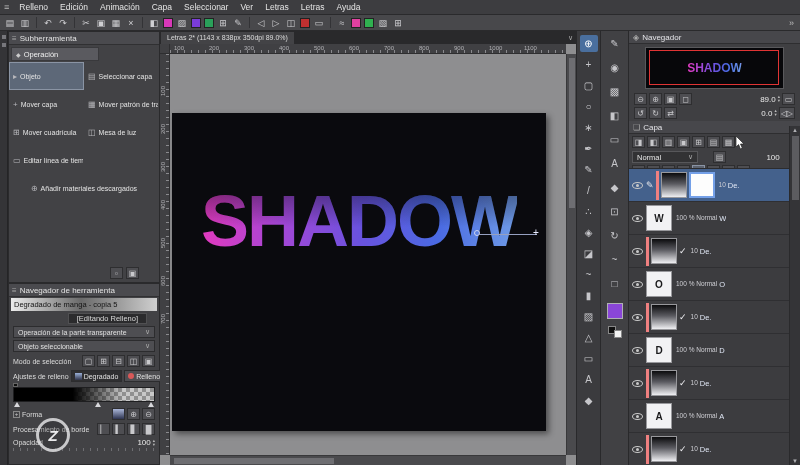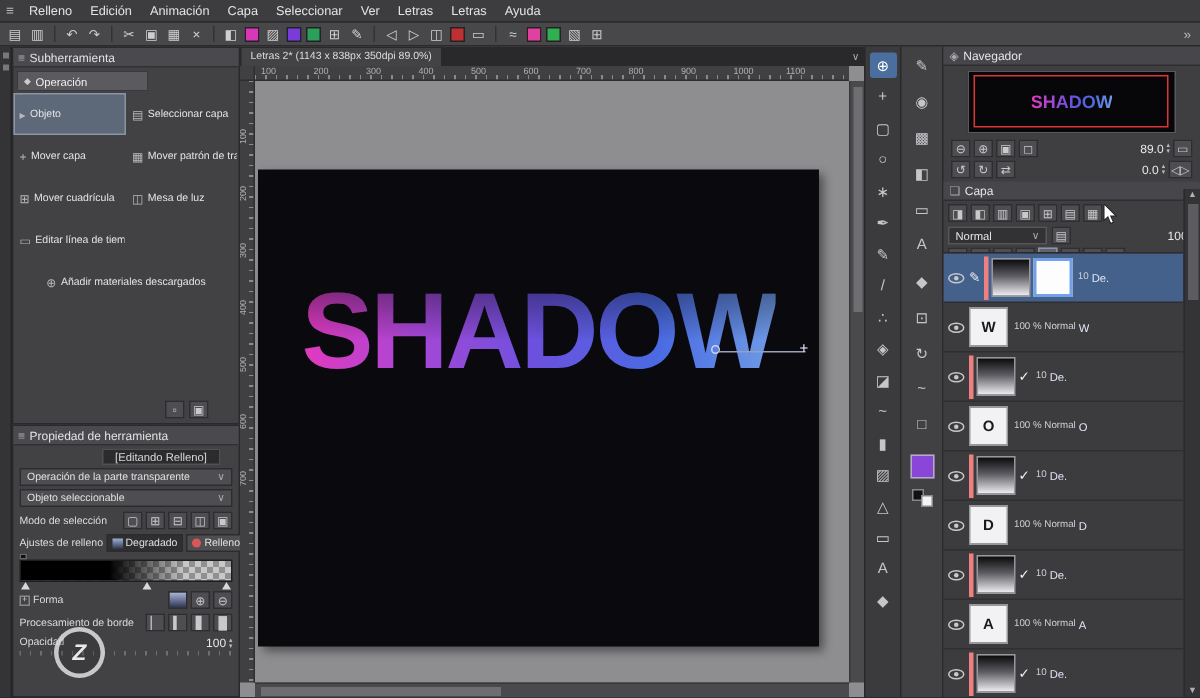--- a/index.html
+++ b/index.html
@@ -92,21 +92,21 @@
 .bw .w{position:absolute;right:0;bottom:0;width:8px;height:8px;background:#f4f4f4;border:1px solid #888}
 
 .right-panel{position:absolute;left:628px;top:31px;width:172px;height:434px;background:#3f3f42;border-left:1px solid #29292b}
 .rp-hd{height:13px;display:flex;align-items:center;gap:3px;padding:0 4px;font-size:8px;color:#e4e4e8;background:#47474b;border-bottom:1px solid #2e2e30}
 .nav-thumb{position:relative;margin:3px 16px 2px;height:42px;background:#07070a;border:1px solid #59595c}
 .nav-word{position:absolute;left:50%;top:50%;transform:translate(-50%,-50%);font-size:12px;font-weight:bold;-webkit-background-clip:text;background-clip:text;color:transparent;white-space:nowrap}
 .nav-rect{position:absolute;inset:2px 4px 3px 3px;border:1px solid #e03434}
 .nav-row{display:flex;align-items:center;gap:2px;padding:2px 5px 0}
 .sp{flex:1}
 .capa-tb{display:flex;align-items:center;gap:2px;padding:2px 3px 0}
-.blend-row{display:flex;align-items:center;gap:3px;padding:3px 3px 0}
+.blend-row{display:flex;align-items:center;gap:15px;padding:3px 3px 0}
 .blend-dd{width:66px;height:12px;background:#323234;border:1px solid #57575a;display:flex;align-items:center;justify-content:space-between;padding:0 4px;font-size:7.5px;color:#e6e6e6}
 .layer-list{position:absolute;left:0;right:11px;top:137px;bottom:0;background:#3c3c3f;border-top:1px solid #2c2c2e;overflow:hidden}
 .layer-row{position:relative;height:33px;border-bottom:1px solid #2f2f32;display:flex;align-items:center;padding:0 2px;gap:2px}
 .layer-row.sel{background:#44618c}
 .eye{position:relative;width:11px;height:7px;border:1px solid #c8c8c8;border-radius:50%;flex:none;margin:0 1px}
 .eye::after{content:"";position:absolute;left:3px;top:1px;width:3px;height:3px;background:#c8c8c8;border-radius:50%}
 .clip-strip{width:3px;height:29px;background:#ef8080;flex:none}
 .thumb{width:26px;height:26px;border:1px solid #98989c;flex:none}
 .grad-thumb{background:linear-gradient(180deg,#0b0b0d 0%,#5a5a60 45%,#efeff2 100%)}
 .letter-thumb{background:#f2f2f4;color:#1a1a1c;font-size:10px;font-weight:bold;display:flex;align-items:center;justify-content:center}
@@ -232,22 +232,23 @@
       </div>
     <div class="st-footer">
       <span class="chip">▫</span>
       <span class="chip">▣</span>
     </div>
   </div>
 
   <div class="panel tp">
     <div class="panel-hd">
       <span class="hd-ic">≡</span>
-      <span>Propiedad de herramienta</span>
-    </div>
+      <span>Navegador de herramienta</span>
+    </div>
+    <div class="tp-name">Degradado de manga - copia 5</div>
     <div class="tp-edit-row">
         <span class="tp-edit">[Editando Relleno]</span>
       </div>
     <div class="tp-dd">
       <span>Operación de la parte transparente</span>
       <span class="chev">∨</span>
     </div>
     <div class="tp-dd">
       <span>Objeto seleccionable</span>
       <span class="chev">∨</span>

